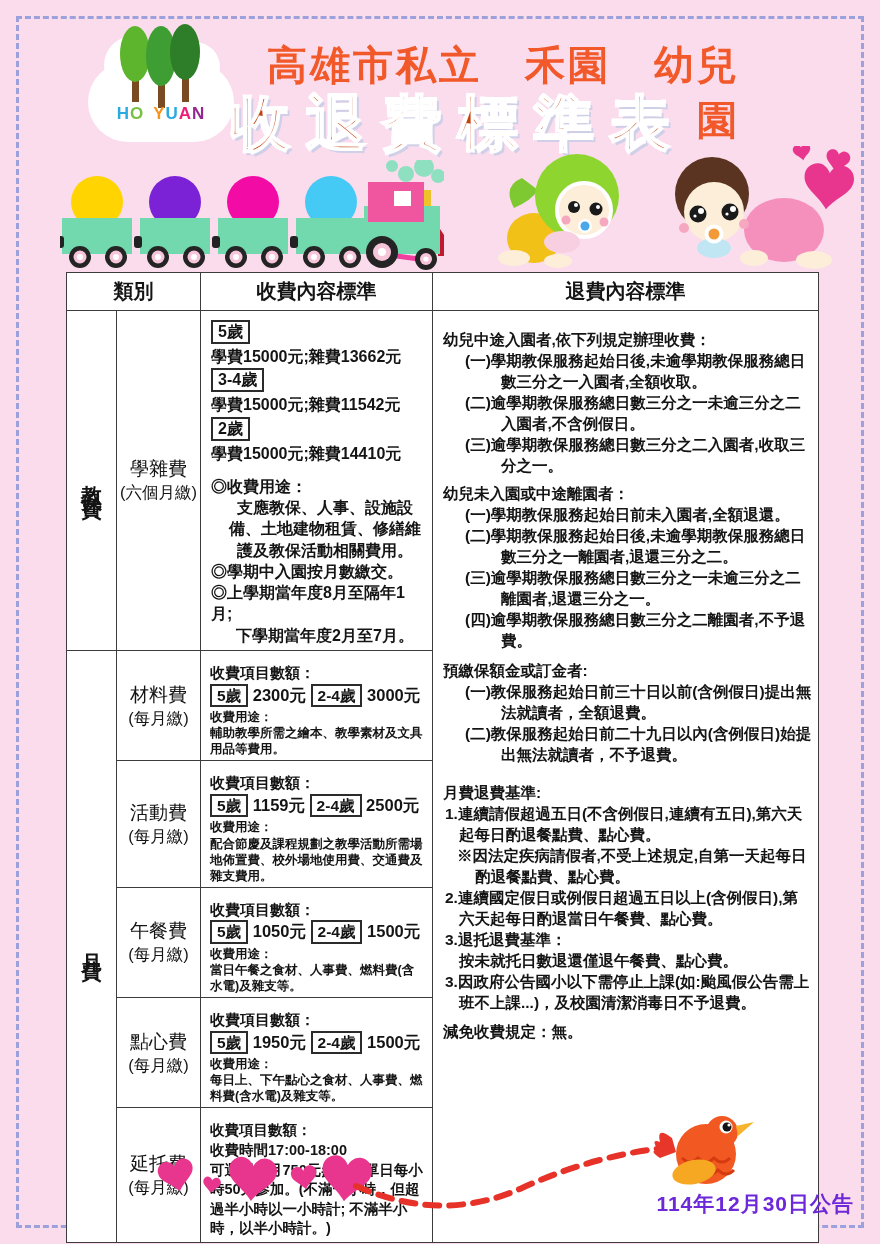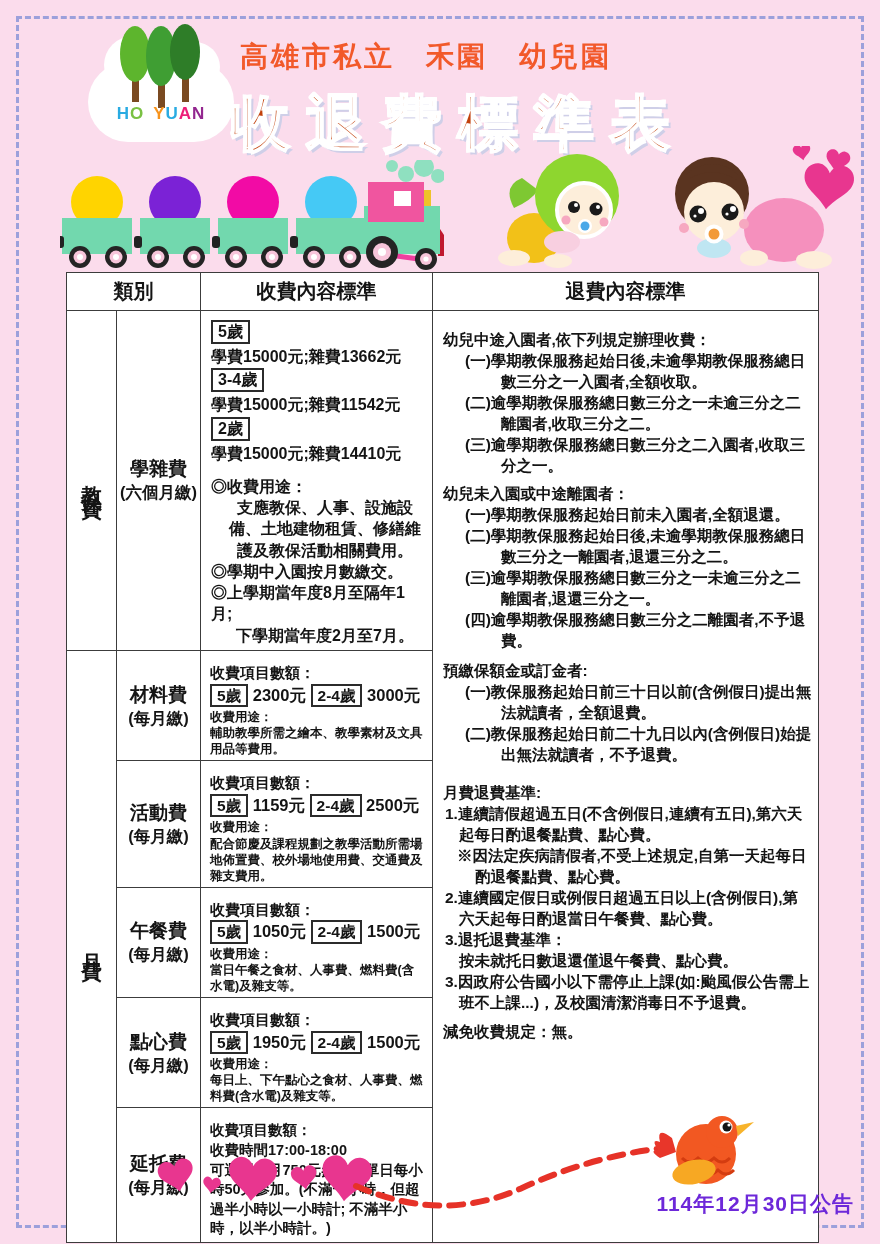--- a/index.html
+++ b/index.html
@@ -8,37 +8,37 @@
   .page-border { position:absolute; inset:16px; border:3px dashed #7d8cd6; opacity:.75; pointer-events:none; }
 
   
   .logo { position:absolute; left:88px; top:26px; width:150px; height:122px; }
   .cloud { position:absolute; left:0; top:36px; width:146px; height:80px; background:#fff; border-radius:45px; }
   .cloud:before { content:""; position:absolute; left:16px; top:-26px; width:58px; height:58px; background:#fff; border-radius:50%; }
   .cloud:after  { content:""; position:absolute; right:14px; top:-20px; width:50px; height:50px; background:#fff; border-radius:50%; }
   .logo svg { position:absolute; left:28px; top:-2px; z-index:2; }
   .logo-text { position:absolute; left:0; top:78px; width:146px; text-align:center; z-index:3;
                font-weight:bold; font-size:17px; letter-spacing:1px; }
-  .school-title { position:absolute; left:240px; top:38px; width:500px; text-align:left;
-                  font-size:28px; font-weight:bold; color:#f2592a; letter-spacing:3px; }
+  .school-title { position:absolute; left:240px; top:38px; width:500px; text-align:right;
+                  font-size:40px; font-weight:bold; color:#f2592a; letter-spacing:3px; }
   .doc-title { position:absolute; left:230px; top:84px; width:520px; 
                font-size:60px; font-weight:bold; color:#c2410c; letter-spacing:16px;
                -webkit-text-stroke:2px #ffffff;
                text-shadow: 3px 3px 0 #cfcfe8, -1px -1px 0 #ffffff, 1px -1px 0 #ffffff, -1px 1px 0 #ffffff; }
   .train { position:absolute; left:60px; top:160px; }
   .babies { position:absolute; left:462px; top:146px; }
 
   
   table.fee { position:absolute; left:66px; top:272px; width:752px; border-collapse:collapse; table-layout:fixed;
               background:#fff; color:#141414; }
   table.fee th, table.fee td { border:1.6px solid #3c3c3c; vertical-align:top; }
   table.fee th { font-size:20px; font-weight:bold; height:38px; vertical-align:middle; text-align:center; }
   .cell-group { vertical-align:middle !important; text-align:center; }
   .v-label { writing-mode:vertical-rl; text-orientation:upright; font-size:21px; font-weight:bold; letter-spacing:7px; }
-  .cell-name { vertical-align:middle !important; text-align:center; font-weight:bold; }
+  .cell-name { vertical-align:middle !important; text-align:center; font-weight:normal; }
   .row-name { font-size:19px; }
   .row-cycle { font-size:16.5px; }
   .cell-fee { padding:8px 9px 4px 10px; font-weight:bold; }
   .age-box { display:inline-block; border:2px solid #2b2b2b; padding:0 5px; line-height:1.25; margin:1px 0 2px 0; }
   .tier-line { font-size:16px; line-height:1.33; }
   .tuition-notes { margin-top:12px; font-size:16px; line-height:1.33; }
   .note-indent { padding-left:16px;text-align:center; }
   .amount-label { font-size:15px; line-height:1.25; }
   .amount-line { font-size:16.5px; line-height:1.45; white-space:nowrap; }
   .amount-line .age-box { font-size:15.5px; }
@@ -236,21 +236,21 @@
           <div class="note-indent">支應教保、人事、設施設備、土地建物租賃、修繕維護及教保活動相關費用。</div>
           <div>◎學期中入園按月數繳交。</div>
           <div>◎上學期當年度8月至隔年1月;</div>
           <div class="note-indent">下學期當年度2月至7月。</div>
         </div>
       </td>
       <td class="cell-refund" rowspan="6">
         <div class="ref-sec1">
           <div>幼兒中途入園者,依下列規定辦理收費：</div>
           <div class="ref-item">(一)學期教保服務起始日後,未逾學期教保服務總日數三分之一入園者,全額收取。</div>
-          <div class="ref-item">(二)逾學期教保服務總日數三分之一未逾三分之二離園者,收取三分之二。</div>
+          <div class="ref-item">(二)逾學期教保服務總日數三分之一未逾三分之二入園者,不含例假日。</div>
           <div class="ref-item">(三)逾學期教保服務總日數三分之二入園者,收取三分之一。</div>
         </div>
         <div class="ref-sec2">
           <div>幼兒未入園或中途離園者：</div>
           <div class="ref-item">(一)學期教保服務起始日前未入園者,全額退還。</div>
           <div class="ref-item">(二)學期教保服務起始日後,未逾學期教保服務總日數三分之一離園者,退還三分之二。</div>
           <div class="ref-item">(三)逾學期教保服務總日數三分之一未逾三分之二離園者,退還三分之一。</div>
           <div class="ref-item">(四)逾學期教保服務總日數三分之二離園者,不予退費。</div>
         </div>
         <div class="ref-sec3">

